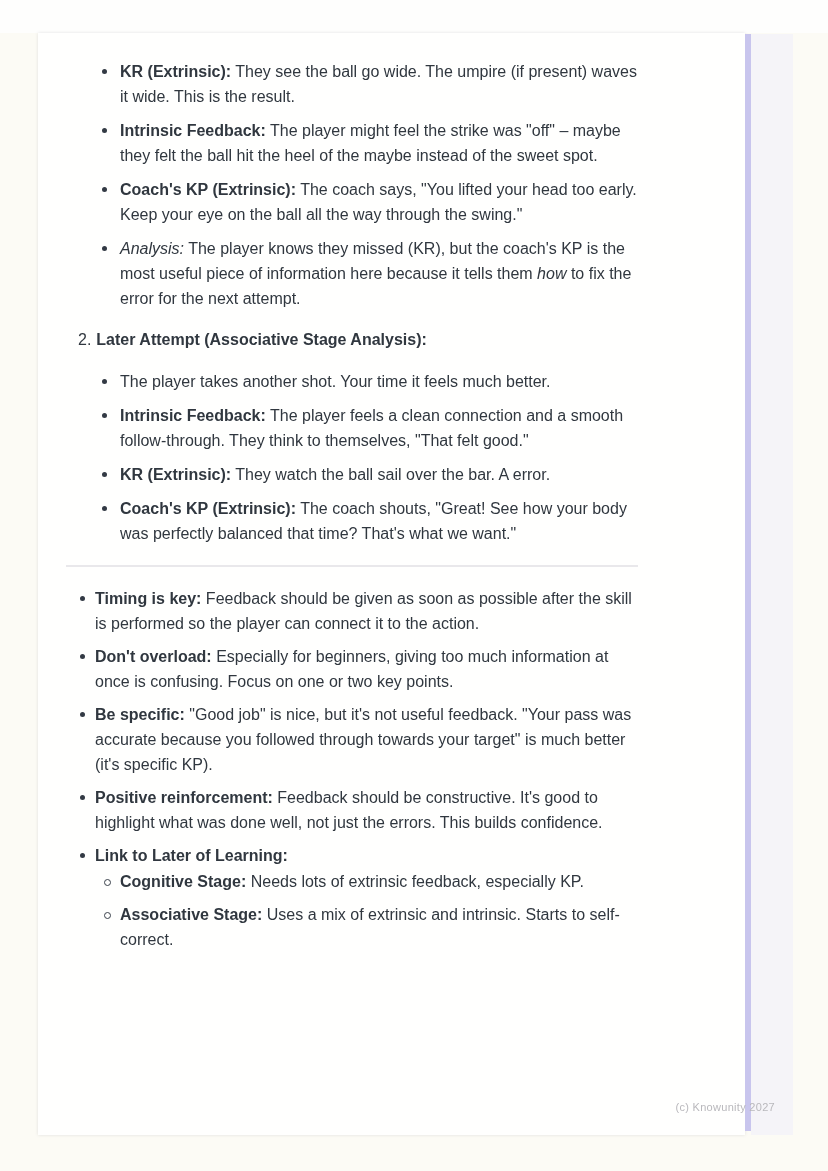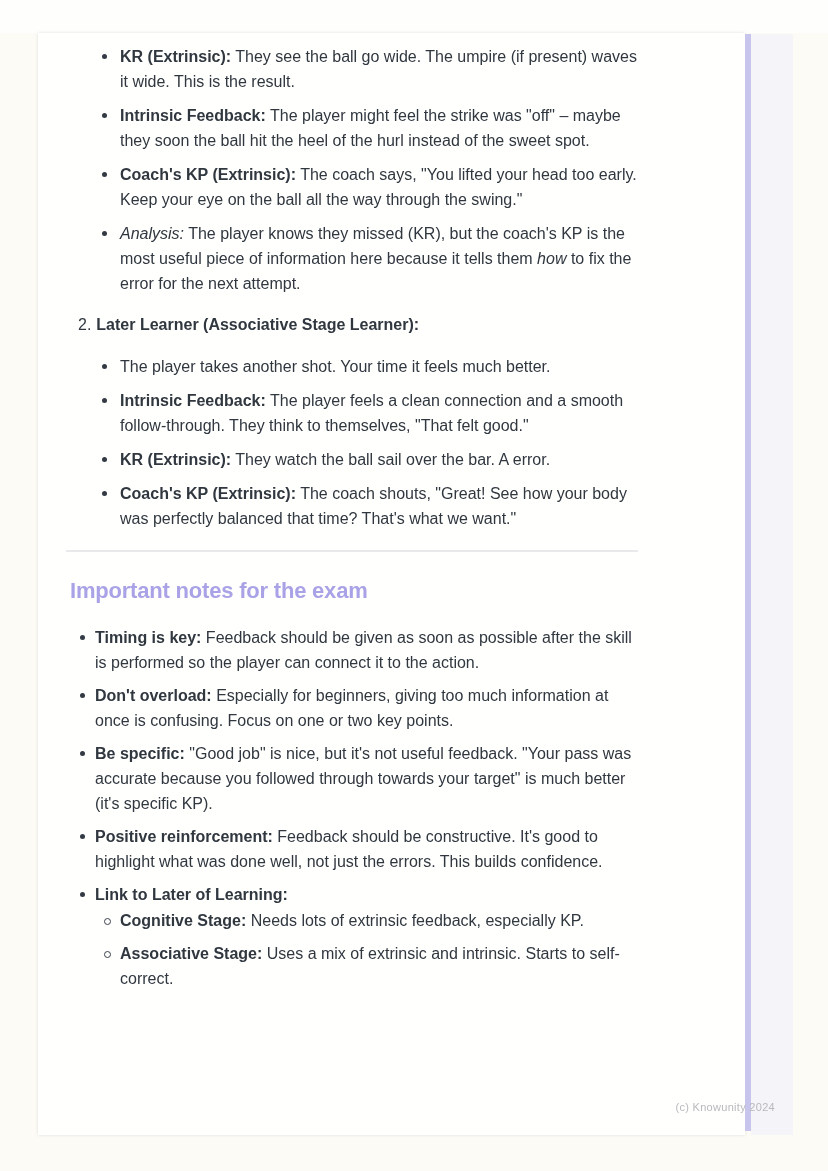--- a/index.html
+++ b/index.html
@@ -23,21 +23,21 @@
   }
   .accent-line {
     position: absolute; left: 745px; top: 34px; width: 6px; height: 1097px;
     background: #c8c5ed;
   }
   .side-strip {
     position: absolute; left: 751px; top: 34px; width: 42px; height: 1101px;
     background: #f5f4f8;
   }
   .content {
-    position: absolute; left: 32px; top: 0; width: 570px;
+    position: absolute; left: 32px; top: 15px; width: 570px;
     color: #30373f;
     font-size: 16px; line-height: 25px;
   }
   .b { font-weight: bold; }
   .i { font-style: italic; }
 
   ul[data-list], ul.sublist { list-style: none; }
   ul[data-list] > li, ul.sublist > li { position: relative; margin-top: 9px; }
   ul[data-list] > li:first-child, ul.sublist > li:first-child { margin-top: 0; }
 
@@ -90,52 +90,51 @@
 <body>
 
 <div class="canvas">
   <div class="top-strip"></div>
 
   <div class="page">
     <div class="content" style="color: rgb(48, 55, 63);">
 
       <ul id="list1" class="lvl-a" data-list="document.item1_feedback_list">
           <li><span class="b">KR (Extrinsic):</span><span> They see the ball go wide. The umpire (if present) waves it wide. This is the result.</span></li>
-          <li><span class="b">Intrinsic Feedback:</span><span> The player might feel the strike was "off" – maybe they soon the ball hit the heel of the hurl instead of the sweet spot.</span></li>
+          <li><span class="b">Intrinsic Feedback:</span><span> The player might feel the strike was "off" – maybe they felt the ball hit the heel of the maybe instead of the sweet spot.</span></li>
           <li><span class="b">Coach's KP (Extrinsic):</span><span> The coach says, "You lifted your head too early. Keep your eye on the ball all the way through the swing."</span></li>
           <li><span class="i">Analysis:</span><span> The player knows they missed (KR), but the coach's KP is the most useful piece of information here because it tells them </span><span class="i">how</span><span> to fix the error for the next attempt.</span></li>
         </ul>
 
       <ol class="olist">
         <li>
-          <span class="ol-num">2.</span><span class="b">Later Learner (Associative Stage Learner):</span>
+          <span class="ol-num">2.</span><span class="b">Later Attempt (Associative Stage Analysis):</span>
           <ul id="list2" class="lvl-b" data-list="document.item2_feedback_list">
               <li><span>The player takes another shot. Your time it feels much better.</span></li>
               <li><span class="b">Intrinsic Feedback:</span><span> The player feels a clean connection and a smooth follow-through. They think to themselves, "That felt good."</span></li>
               <li><span class="b">KR (Extrinsic):</span><span> They watch the ball sail over the bar. A error.</span></li>
               <li><span class="b">Coach's KP (Extrinsic):</span><span> The coach shouts, "Great! See how your body was perfectly balanced that time? That's what we want."</span></li>
             </ul>
         </li>
       </ol>
 
       <hr class="divider" style="background: rgb(233, 232, 235);">
 
-      <h2 class="section-heading" style="color: rgb(169, 162, 230);">Important notes for the exam</h2>
 
       <ul id="notes" class="lvl-c" data-list="document.exam_notes_list">
           <li><span class="b">Timing is key:</span><span> Feedback should be given as soon as possible after the skill is performed so the player can connect it to the action.</span></li>
           <li><span class="b">Don't overload:</span><span> Especially for beginners, giving too much information at once is confusing. Focus on one or two key points.</span></li>
           <li><span class="b">Be specific:</span><span> "Good job" is nice, but it's not useful feedback. "Your pass was accurate because you followed through towards your target" is much better (it's specific KP).</span></li>
           <li><span class="b">Positive reinforcement:</span><span> Feedback should be constructive. It's good to highlight what was done well, not just the errors. This builds confidence.</span></li>
           <li><span class="b">Link to Later of Learning:</span><ul class="sublist">
               <li><span class="b">Cognitive Stage:</span><span> Needs lots of extrinsic feedback, especially KP.</span></li>
               <li><span class="b">Associative Stage:</span><span> Uses a mix of extrinsic and intrinsic. Starts to self-correct.</span></li>
             </ul></li>
         </ul>
 
     </div>
   </div>
 
   <div class="accent-line" style="background: rgb(200, 197, 237);"></div>
   <div class="side-strip"></div>
 
-  <div class="watermark" style="color: rgb(185, 184, 188);">(c) Knowunity 2024</div>
+  <div class="watermark" style="color: rgb(185, 184, 188);">(c) Knowunity 2027</div>
 </div>
 
 </body></html>

